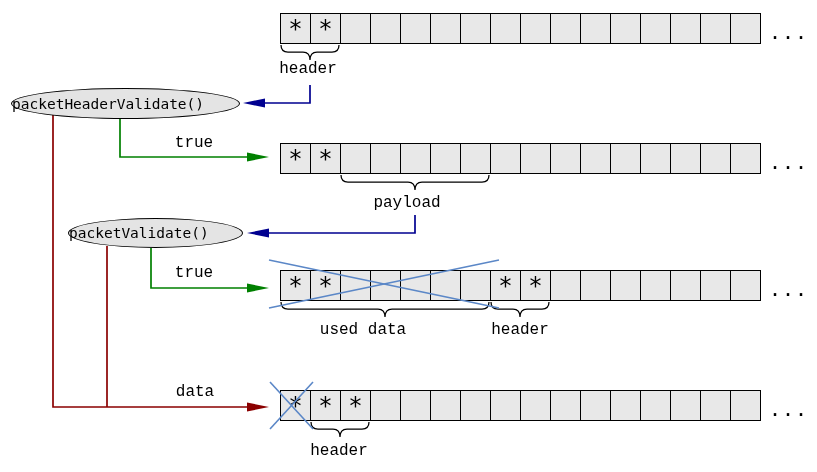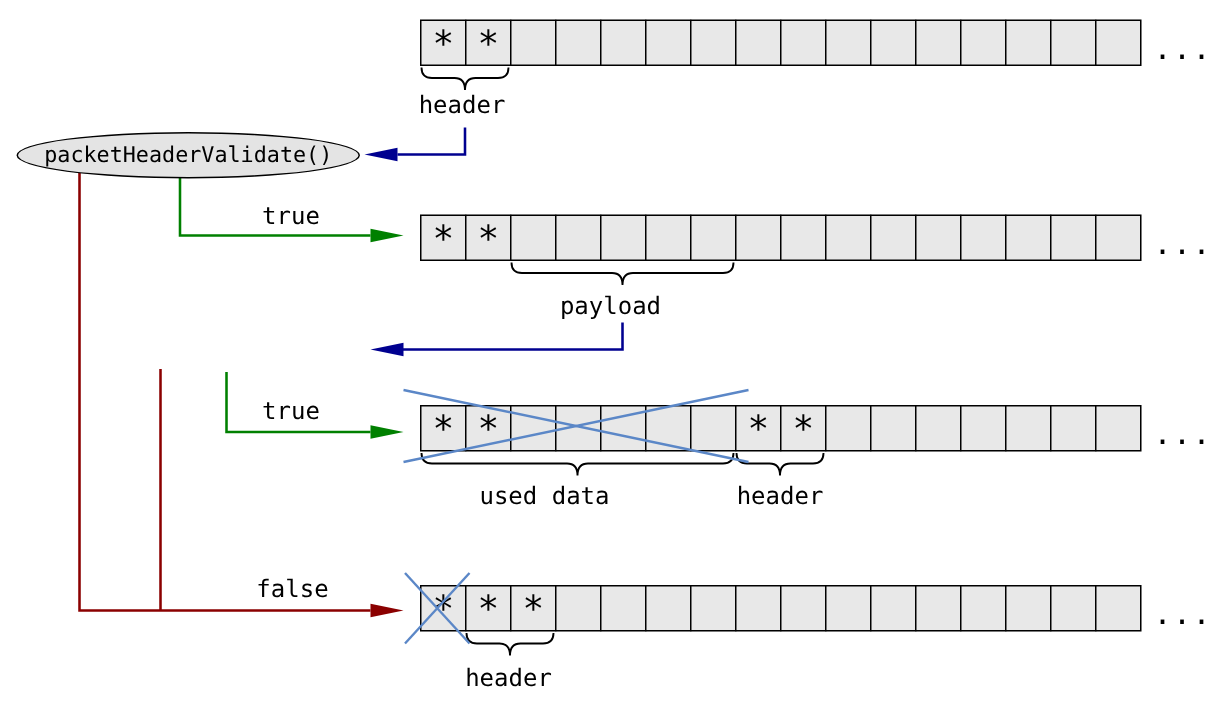--- a/index.html
+++ b/index.html
@@ -1,22 +1,22 @@
 <!DOCTYPE html>
 <html style="--arrow-blue: #000090; --arrow-green: #008000; --arrow-red: #8b0000; --cross-blue: #5b87c7; --cell-fill: #e8e8e8; --node-fill: #e4e4e4;"><head>
 <meta charset="utf-8">
 <style>
   html,body{margin:0;padding:0;background:#fff;}
   #diagram{position:relative;width:817px;height:472px;background:#fff;font-family:"DejaVu Sans Mono",monospace;overflow:hidden;}
   .cellrow{position:absolute;display:flex;}
   .cell{box-sizing:border-box;width:31px;height:31px;border:1px solid #000;background:var(--cell-fill);margin-left:-1px;display:flex;align-items:center;justify-content:center;}
   .cell:first-child{margin-left:0;}
   .ast{font-size:24px;color:#000;}
-  .node{position:absolute;box-sizing:border-box;border:1.5px solid #000;border-radius:50%;background:var(--node-fill);display:flex;align-items:center;justify-content:center;font-size:14.5px;color:#000;}
-  .lbl{position:absolute;transform:translateX(-50%);font-size:16px;color:#000;white-space:pre;}
+  .node{position:absolute;box-sizing:border-box;border:1.5px solid #000;border-radius:50%;background:var(--node-fill);display:flex;align-items:center;justify-content:flex-start;font-size:14.5px;color:#000;}
+  .lbl{position:absolute;transform:translateX(-50%);font-size:16px;color:#000;white-space:pre;font-family:Liberation Mono, monospace;}
   .dots{position:absolute;font-size:20px;line-height:20px;color:#000;letter-spacing:1px;}
   svg.overlay{position:absolute;left:0;top:0;}
   .s-blue{stroke:var(--arrow-blue);}
   .f-blue{fill:var(--arrow-blue);}
   .s-green{stroke:var(--arrow-green);}
   .f-green{fill:var(--arrow-green);}
   .s-red{stroke:var(--arrow-red);}
   .f-red{fill:var(--arrow-red);}
   .s-cross{stroke:var(--cross-blue);}
   .s-black{stroke:#000;}
@@ -155,23 +155,26 @@
     </g>
     <g>
       <line class="s-cross" stroke-width="1.6" x1="270" y1="382" x2="313" y2="429"></line>
       <line class="s-cross" stroke-width="1.6" x1="270" y1="429" x2="313" y2="382"></line>
     </g>
   </svg>
 
   <div class="node" style="left:11px;top:88px;width:229px;height:31px;">
     <span>packetHeaderValidate()</span>
   </div>
+  <div class="node" style="left:68px;top:218px;width:175px;height:30px;">
+    <span>packetValidate()</span>
+  </div>
 
   <div class="lbl" style="left:308px;top:60px;">header</div>
   <div class="lbl" style="left:194px;top:134px;">true</div>
   <div class="lbl" style="left:407px;top:194px;">payload</div>
   <div class="lbl" style="left:194px;top:264px;">true</div>
   <div class="lbl" style="left:363px;top:321px;">used data</div>
   <div class="lbl" style="left:520px;top:321px;">header</div>
-  <div class="lbl" style="left:195px;top:383px;">false</div>
+  <div class="lbl" style="left:195px;top:383px;">data</div>
   <div class="lbl" style="left:339px;top:442px;">header</div>
 
 </div>
 
 </body></html>

